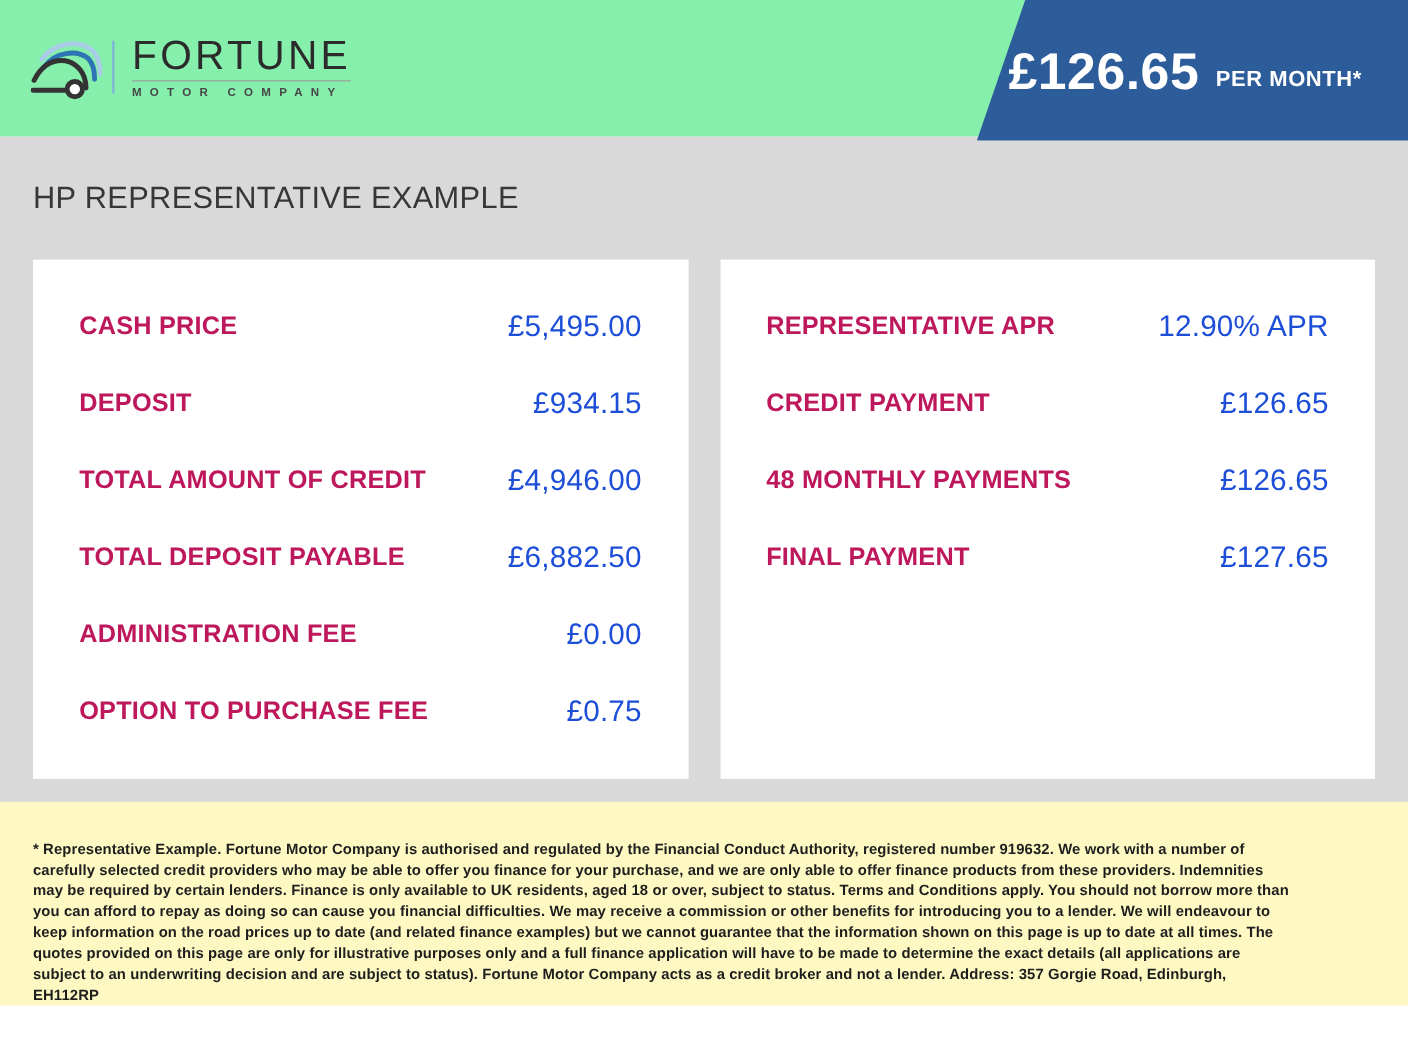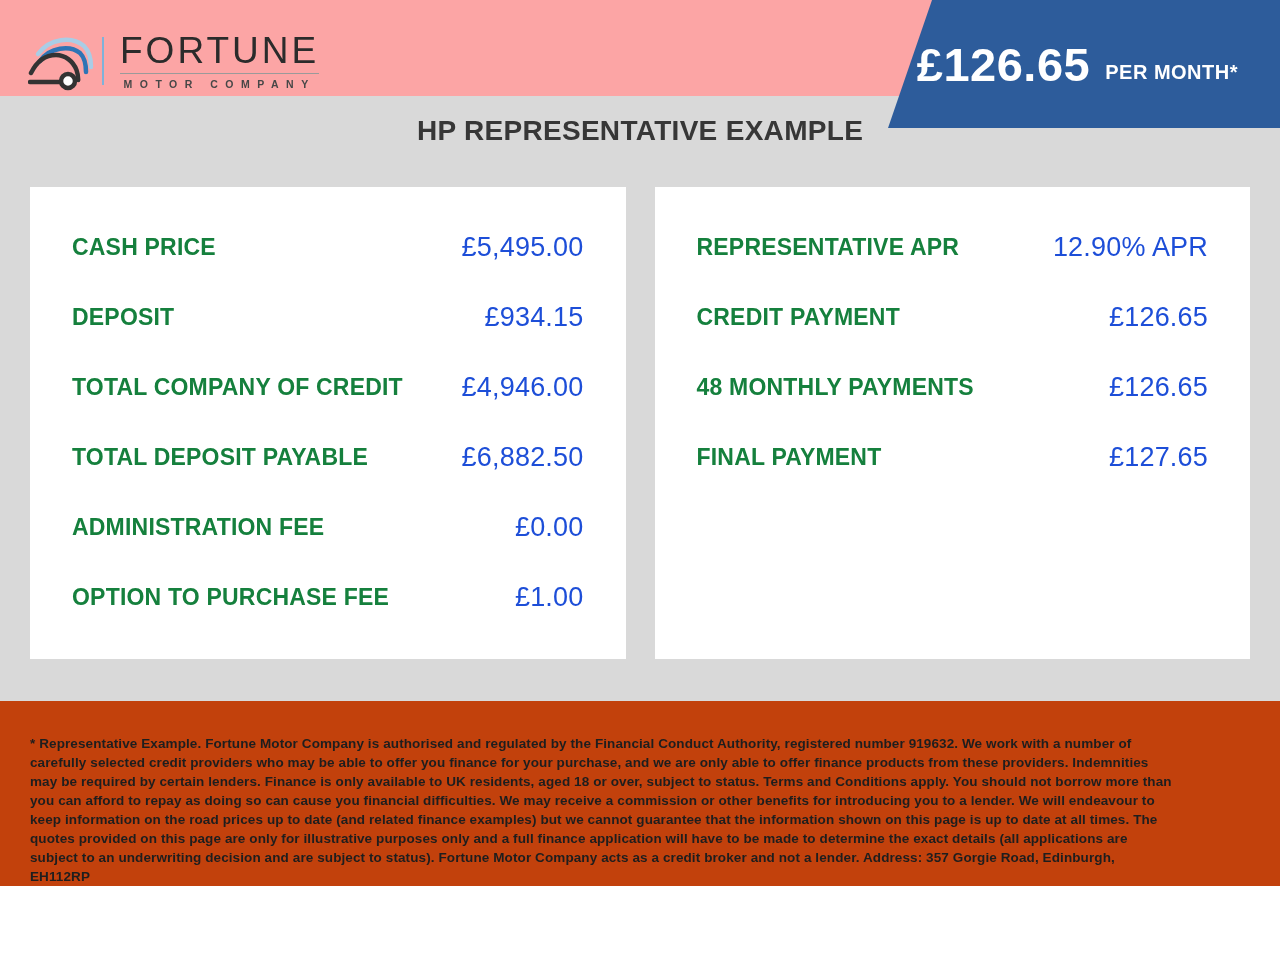--- a/index.html
+++ b/index.html
@@ -5,21 +5,21 @@
   * { margin:0; padding:0; box-sizing:border-box; }
   html,body { width:1280px; height:960px; }
   body {
     font-family:"Liberation Sans", sans-serif;
     background:#ffffff;
     position:relative;
     overflow:hidden;
   }
 
   
-  .header { position:relative; height:96px; background:#fca5a5;text-align:center; }
+  .header { position:relative; height:124px; background:#86efac; }
 
   .logo { position:absolute; left:28px; top:30px; display:flex; align-items:center; }
   .logo-mark { width:66px; height:62px; display:block; }
   .logo-divider { width:2px; height:48px; background:#7fb2d9; margin:0 16px 0 8px; }
   .logo-textblock { display:flex; flex-direction:column; }
   .logo-name {
     font-size:37px; font-weight:400; letter-spacing:3px;
     color:#2b2b2b; line-height:1.05; white-space:nowrap;
   }
   .logo-rule { height:1px; background:#9a9a9a; margin:3px 0 4px; }
@@ -43,44 +43,43 @@
   .banner-period {
     color:#ffffff; font-size:20px; font-weight:700; letter-spacing:0.5px;
     margin-top:16px; line-height:1;
   }
 
   
   .gray-section {
     background:#d9d9d9; height:605px; padding:0 30px;
   }
   .page-title {
-    padding-top:20px;
-    font-size:28px; font-weight:700; color:#373737; letter-spacing:0.3px;
+    padding-top:41px;
+    font-size:28px; font-weight:400; color:#373737; letter-spacing:0.3px;
     line-height:1.1;
-    text-align:center;
   }
   .cards { display:flex; gap:29px; margin-top:40px; }
   .card {
     flex:1; background:#ffffff; padding:26px 42px; height:472px;
     display:flex; flex-direction:column;
   }
   .finance-row {
     height:70px; display:flex; align-items:center; justify-content:space-between;
   }
   .finance-label {
-    font-size:23px; font-weight:700; color:#15803d; letter-spacing:0.2px;
+    font-size:23px; font-weight:700; color:#be185d; letter-spacing:0.2px;
     white-space:nowrap;
   }
   .finance-value {
     font-size:27px; font-weight:400; color:#1d4ed8; letter-spacing:0.2px;
     white-space:nowrap;
   }
 
   
-  .footer { background:#c2410c; padding:33px 30px 0 30px; }
+  .footer { background:#fef9c3; padding:33px 30px 0 30px; }
   .disclaimer {
     width:1145px;
     font-size:13.5px; font-weight:700; color:#1e1e1e;
     line-height:19px; letter-spacing:0.1px;
   }
 </style>
 </head>
 <body>
 
 <div class="page">
@@ -126,34 +125,34 @@
       <div class="card">
         <div class="finance-row">
           <span class="finance-label">CASH PRICE</span>
           <span class="finance-value">£5,495.00</span>
         </div>
         <div class="finance-row">
           <span class="finance-label">DEPOSIT</span>
           <span class="finance-value">£934.15</span>
         </div>
         <div class="finance-row">
-          <span class="finance-label">TOTAL COMPANY OF CREDIT</span>
+          <span class="finance-label">TOTAL AMOUNT OF CREDIT</span>
           <span class="finance-value">£4,946.00</span>
         </div>
         <div class="finance-row">
           <span class="finance-label">TOTAL DEPOSIT PAYABLE</span>
           <span class="finance-value">£6,882.50</span>
         </div>
         <div class="finance-row">
           <span class="finance-label">ADMINISTRATION FEE</span>
           <span class="finance-value">£0.00</span>
         </div>
         <div class="finance-row">
           <span class="finance-label">OPTION TO PURCHASE FEE</span>
-          <span class="finance-value">£1.00</span>
+          <span class="finance-value">£0.75</span>
         </div>
       </div>
 
       <div class="card">
         <div class="finance-row">
           <span class="finance-label">REPRESENTATIVE APR</span>
           <span class="finance-value">12.90% APR</span>
         </div>
         <div class="finance-row">
           <span class="finance-label">CREDIT PAYMENT</span>

